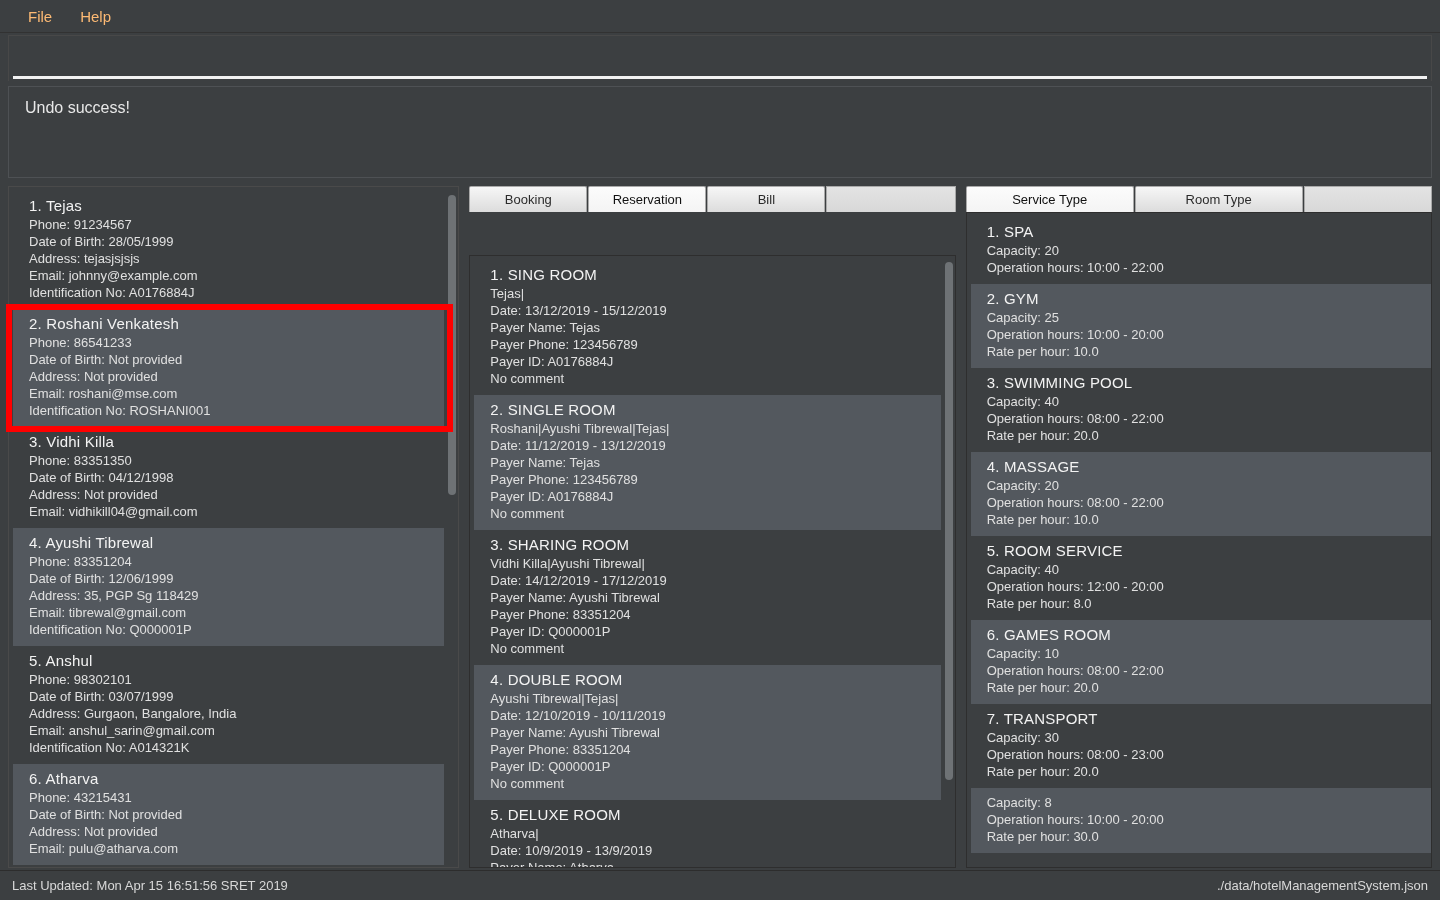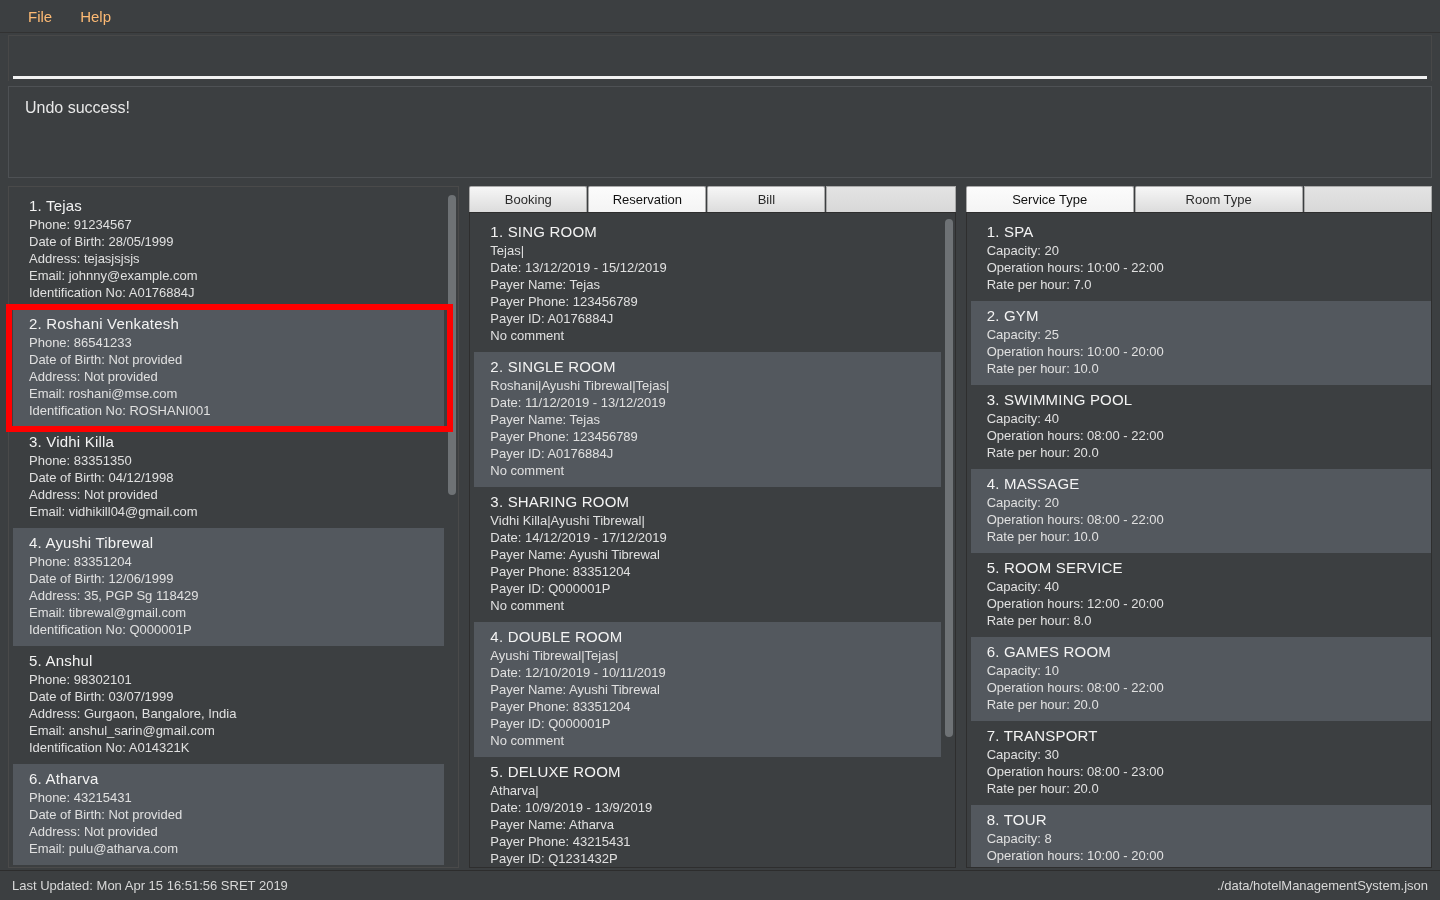--- a/index.html
+++ b/index.html
@@ -60,21 +60,21 @@
   #main {
     display: flex;
     height: 682px;
     margin-top: 8px;
     padding: 0 8px;
     gap: 10px;
   }
 
   .panel { position: relative; display: flex; flex-direction: column; }
   #left-panel   { width: 452px; }
-  #middle-panel { width: 487px; }
+  #middle-panel { width: 487px; gap: 43px; }
   #right-panel  { width: 467px; }
 
   
   .tabstrip {
     display: flex;
     height: 26px;
     align-items: flex-end;
     background: #3c3f41;
   }
   .tab {
@@ -323,21 +323,20 @@
         <div class="tab active">Service Type</div>
         <div class="tab">Room Type</div>
         <div class="tab-filler"></div>
       </div>
     <div class="list-wrap">
       <div class="list-inner" id="service-list-inner" style="right:0;">
           <div class="row odd">
             <div class="row-title">1.  SPA</div>
             <div class="row-line">Capacity: 20</div>
             <div class="row-line">Operation hours: 10:00 - 22:00</div>
-            <div class="row-line">Rate per hour: 7.0</div>
           </div>
           <div class="row even">
             <div class="row-title">2.  GYM</div>
             <div class="row-line">Capacity: 25</div>
             <div class="row-line">Operation hours: 10:00 - 20:00</div>
             <div class="row-line">Rate per hour: 10.0</div>
           </div>
           <div class="row odd">
             <div class="row-title">3.  SWIMMING POOL</div>
             <div class="row-line">Capacity: 40</div>
@@ -362,21 +361,20 @@
             <div class="row-line">Operation hours: 08:00 - 22:00</div>
             <div class="row-line">Rate per hour: 20.0</div>
           </div>
           <div class="row odd">
             <div class="row-title">7.  TRANSPORT</div>
             <div class="row-line">Capacity: 30</div>
             <div class="row-line">Operation hours: 08:00 - 23:00</div>
             <div class="row-line">Rate per hour: 20.0</div>
           </div>
           <div class="row even">
-            <div class="row-title">8.  TOUR</div>
             <div class="row-line">Capacity: 8</div>
             <div class="row-line">Operation hours: 10:00 - 20:00</div>
             <div class="row-line">Rate per hour: 30.0</div>
           </div>
         </div>
     </div>
   </div>
 
 </div>
 

